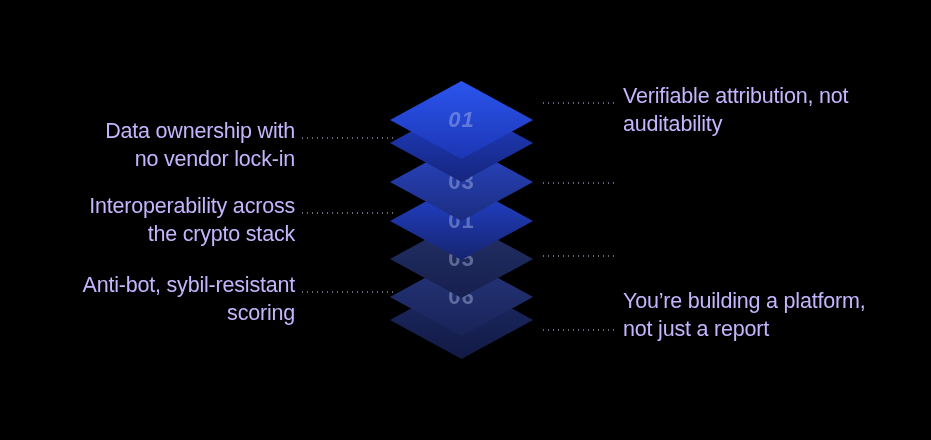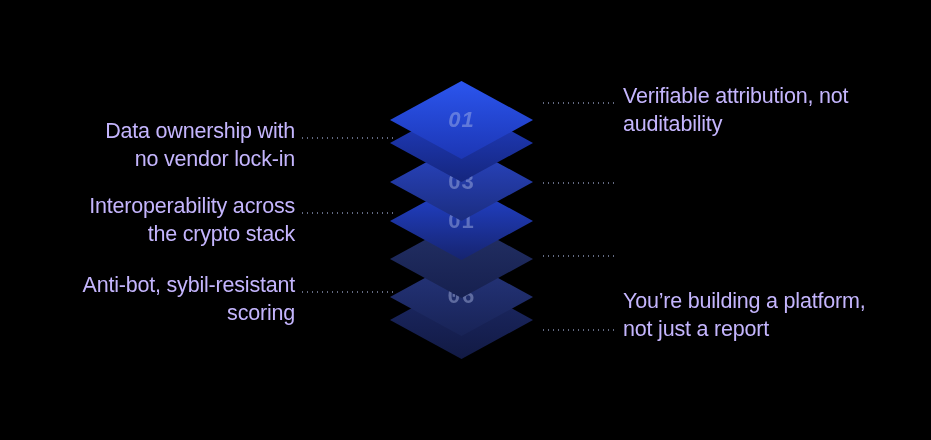--- a/index.html
+++ b/index.html
@@ -98,27 +98,28 @@
   <div class="connector" style="left:541px; top:255px; width:74px;"></div>
   <div class="connector" style="left:541px; top:329px; width:74px;"></div>
 
   <div id="stack">
 
     <div class="layer" style="top:216px; z-index:1;">
       <div class="face" style="background:linear-gradient(180deg,#1d2a68 0%,#121a44 100%);"></div>
       <div class="num">07</div>
     </div>
 
-    <div class="layer" style="top:193px; z-index:2;font-family:Liberation Mono, monospace;">
+    <div class="layer" style="top:193px; z-index:2;">
       <div class="face" style="background:linear-gradient(180deg,#26367e 0%,#182356 100%);"></div>
       <div class="num">06</div>
     </div>
 
     <div class="layer" style="top:155px; z-index:3;">
       <div class="face" style="background:linear-gradient(180deg,#243166 0%,#16204f 100%);"></div>
+      <div class="num">05</div>
     </div>
 
     <div class="layer" style="top:117px; z-index:4;">
       <div class="face" style="background:linear-gradient(180deg,#2345d6 0%,#16246f 100%);"></div>
       <div class="num">01</div>
     </div>
 
     <div class="layer" style="top:78px; z-index:5;">
       <div class="face" style="background:linear-gradient(180deg,#2a46c6 0%,#1b2d80 100%);"></div>
       <div class="num">03</div>

